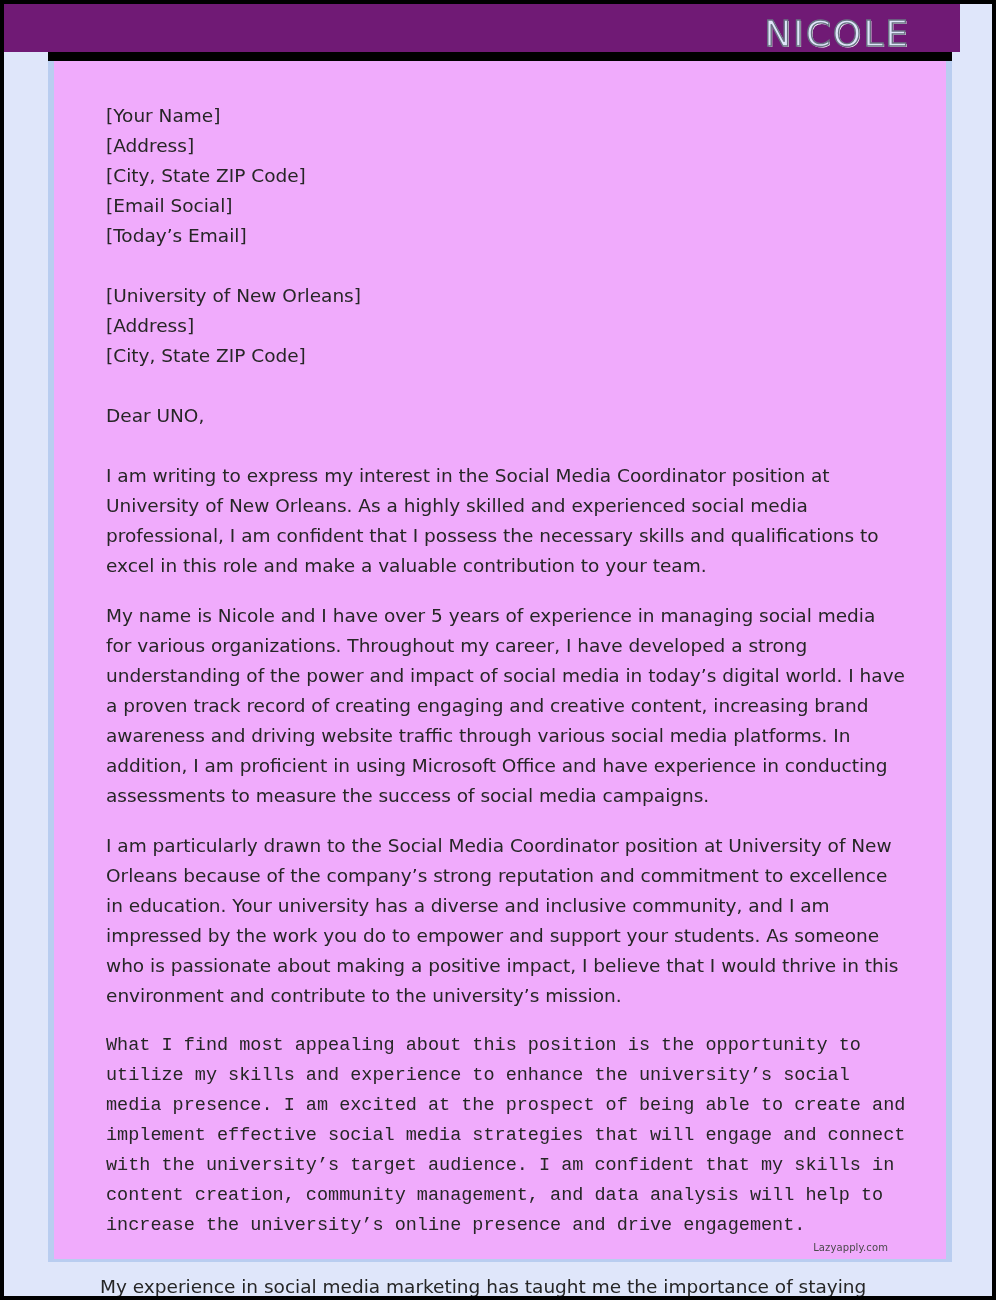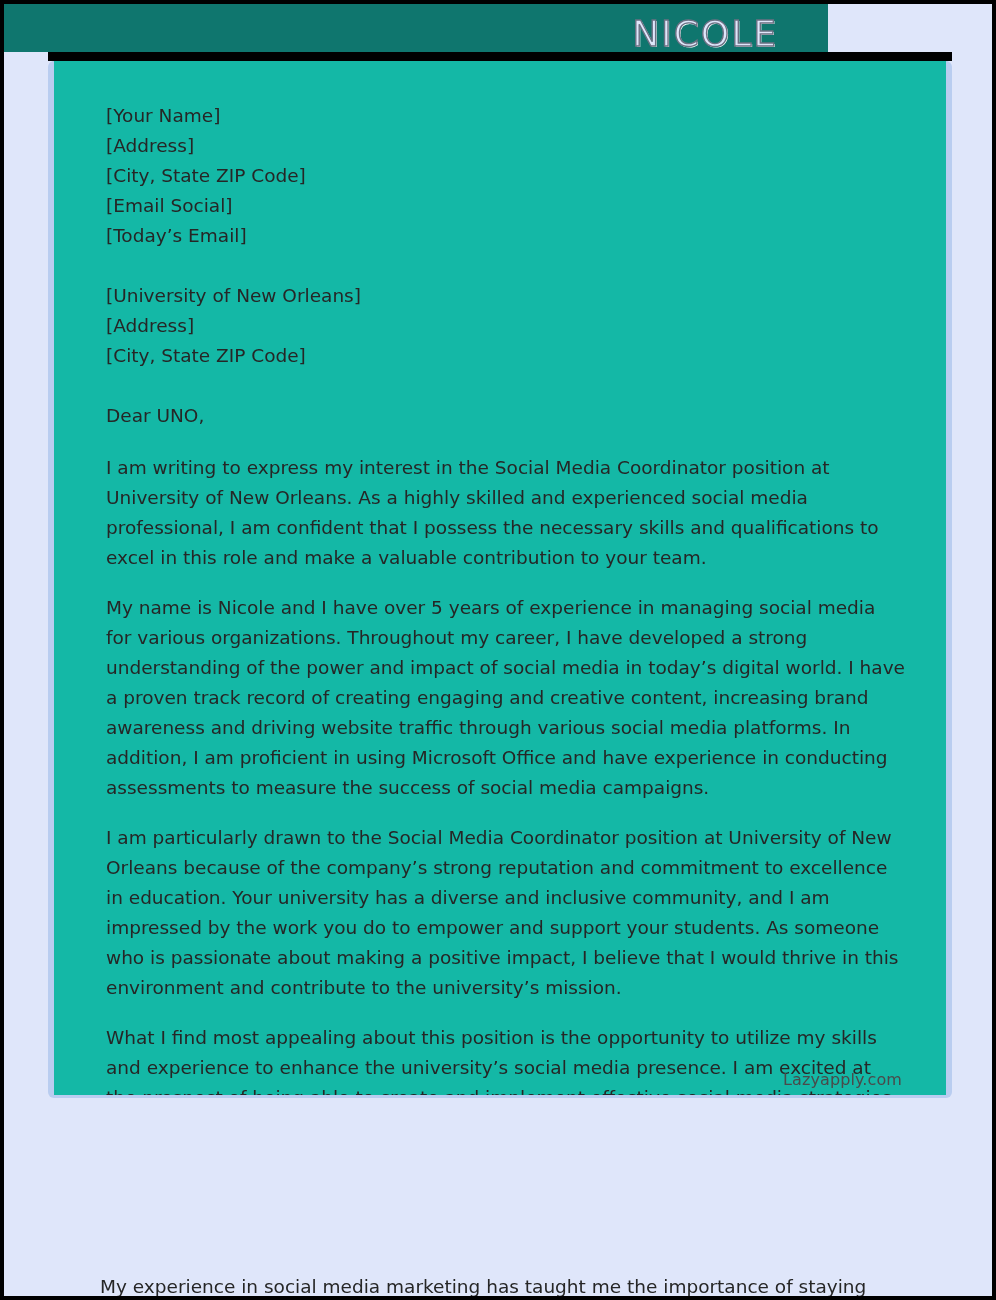--- a/index.html
+++ b/index.html
@@ -24,23 +24,23 @@
     height: 1292px;
     background: #dfe6fa;
     overflow: hidden;
   }
 
   
   #letterhead {
     position: absolute;
     left: 0;
     top: 0;
-    width: 824px;
+    width: 956px;
     height: 48px;
-    background: #0f766e;
+    background: #701a75;
   }
 
   #name-title {
     position: absolute;
     right: 50px;
     top: 12px;
     font-family: "DejaVu Sans", sans-serif;
     font-size: 36px;
     font-weight: 400;
     letter-spacing: 2px;
@@ -60,55 +60,54 @@
     height: 9px;
     background: #000000;
   }
 
   
   #page-sheet {
     position: absolute;
     left: 44px;
     top: 57px;
     width: 904px;
-    height: 1037px;
-    background: #14b8a6;
+    height: 1201px;
+    background: #f0abfc;
     border-left: 6px solid #b9cdf0;
     border-right: 6px solid #b9cdf0;
     border-bottom: 3px solid #b9cdf0;
     overflow: hidden;
-    border-radius: 6px;
   }
 
   #page-body {
     position: absolute;
     left: 52px;
     top: 40px;
     width: 800px;
   }
 
   .addr-line,
   .salutation,
   .para {
     font-size: 18.5px;
     line-height: 30px;
     color: #262626;
     font-weight: 400;
   }
 
   .block-gap { height: 30px; }
   .para { margin-bottom: 20px; }
-  .para.tight { margin-bottom: 0; }
-  .salutation { margin-bottom: 22px; }
+  .para.tight { margin-bottom: 0; font-family: Liberation Mono, monospace; }
+  .salutation { margin-bottom: 30px; }
 
   #watermark {
     position: absolute;
-    right: 44px;
+    right: 58px;
     bottom: 6px;
-    font-size: 16px;
+    font-size: 10px;
     color: #4a4a4a;
     letter-spacing: .1px;
   }
 
   
   #overflow-line {
     position: absolute;
     left: 96px;
     top: 1268px;
     width: 850px;

